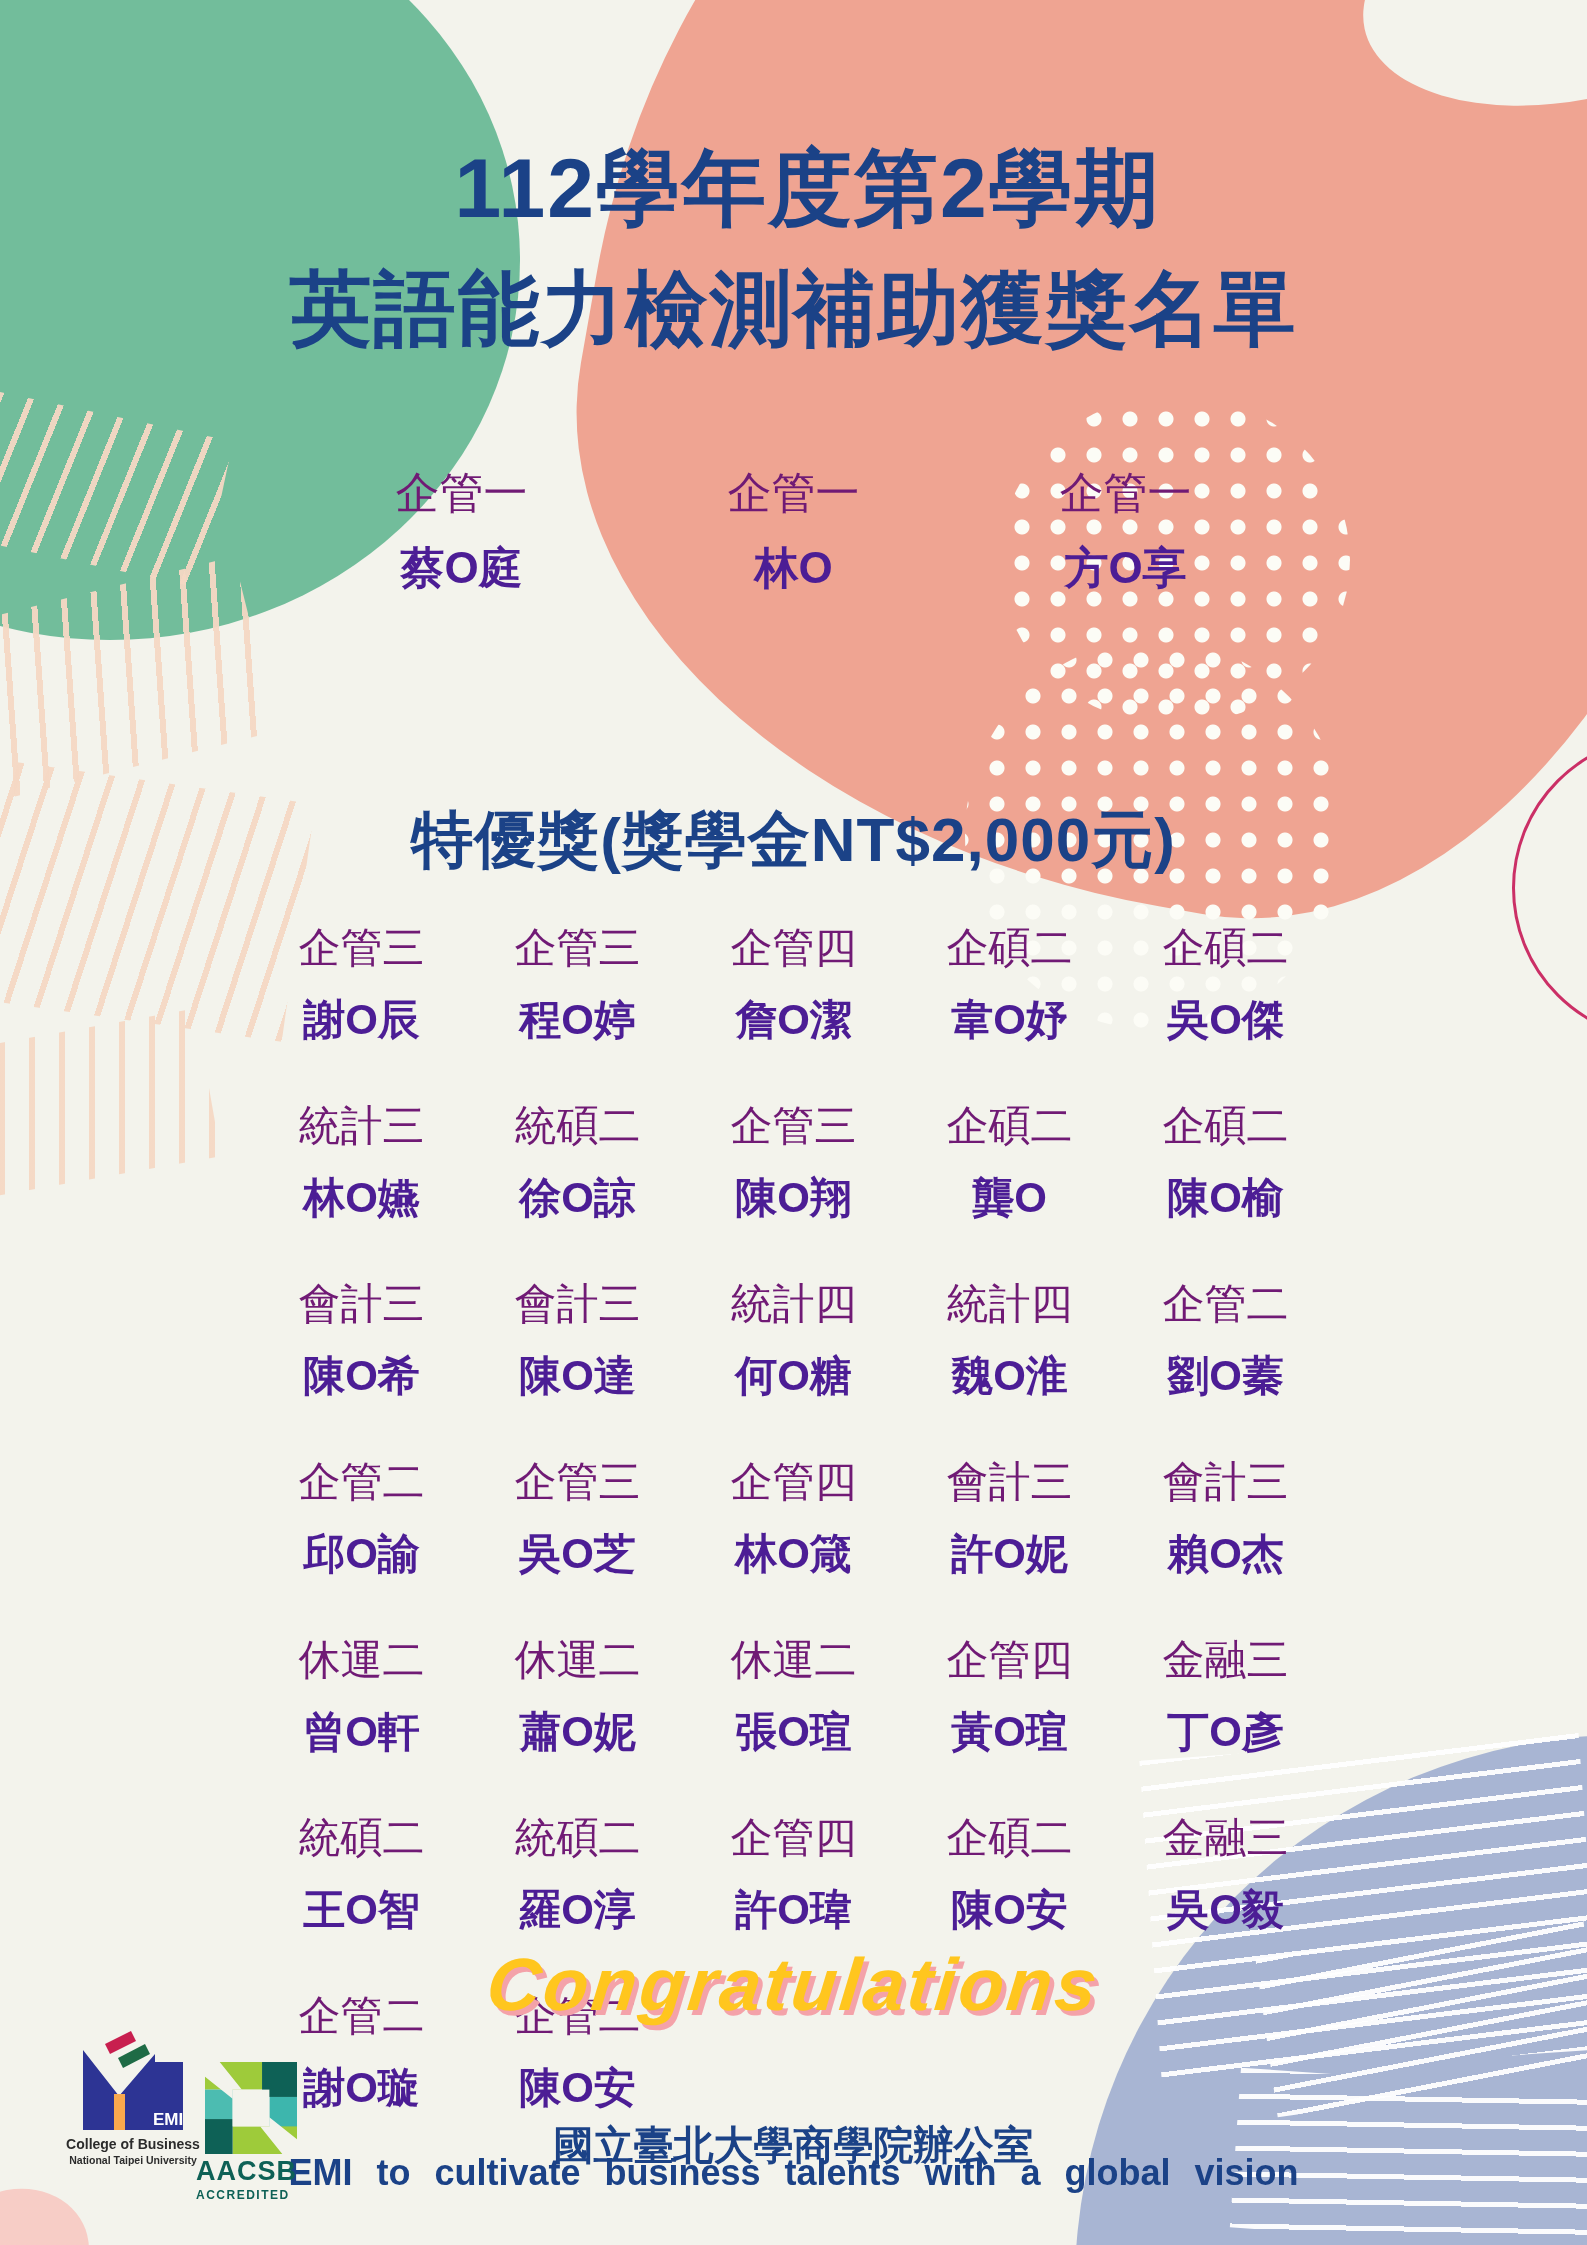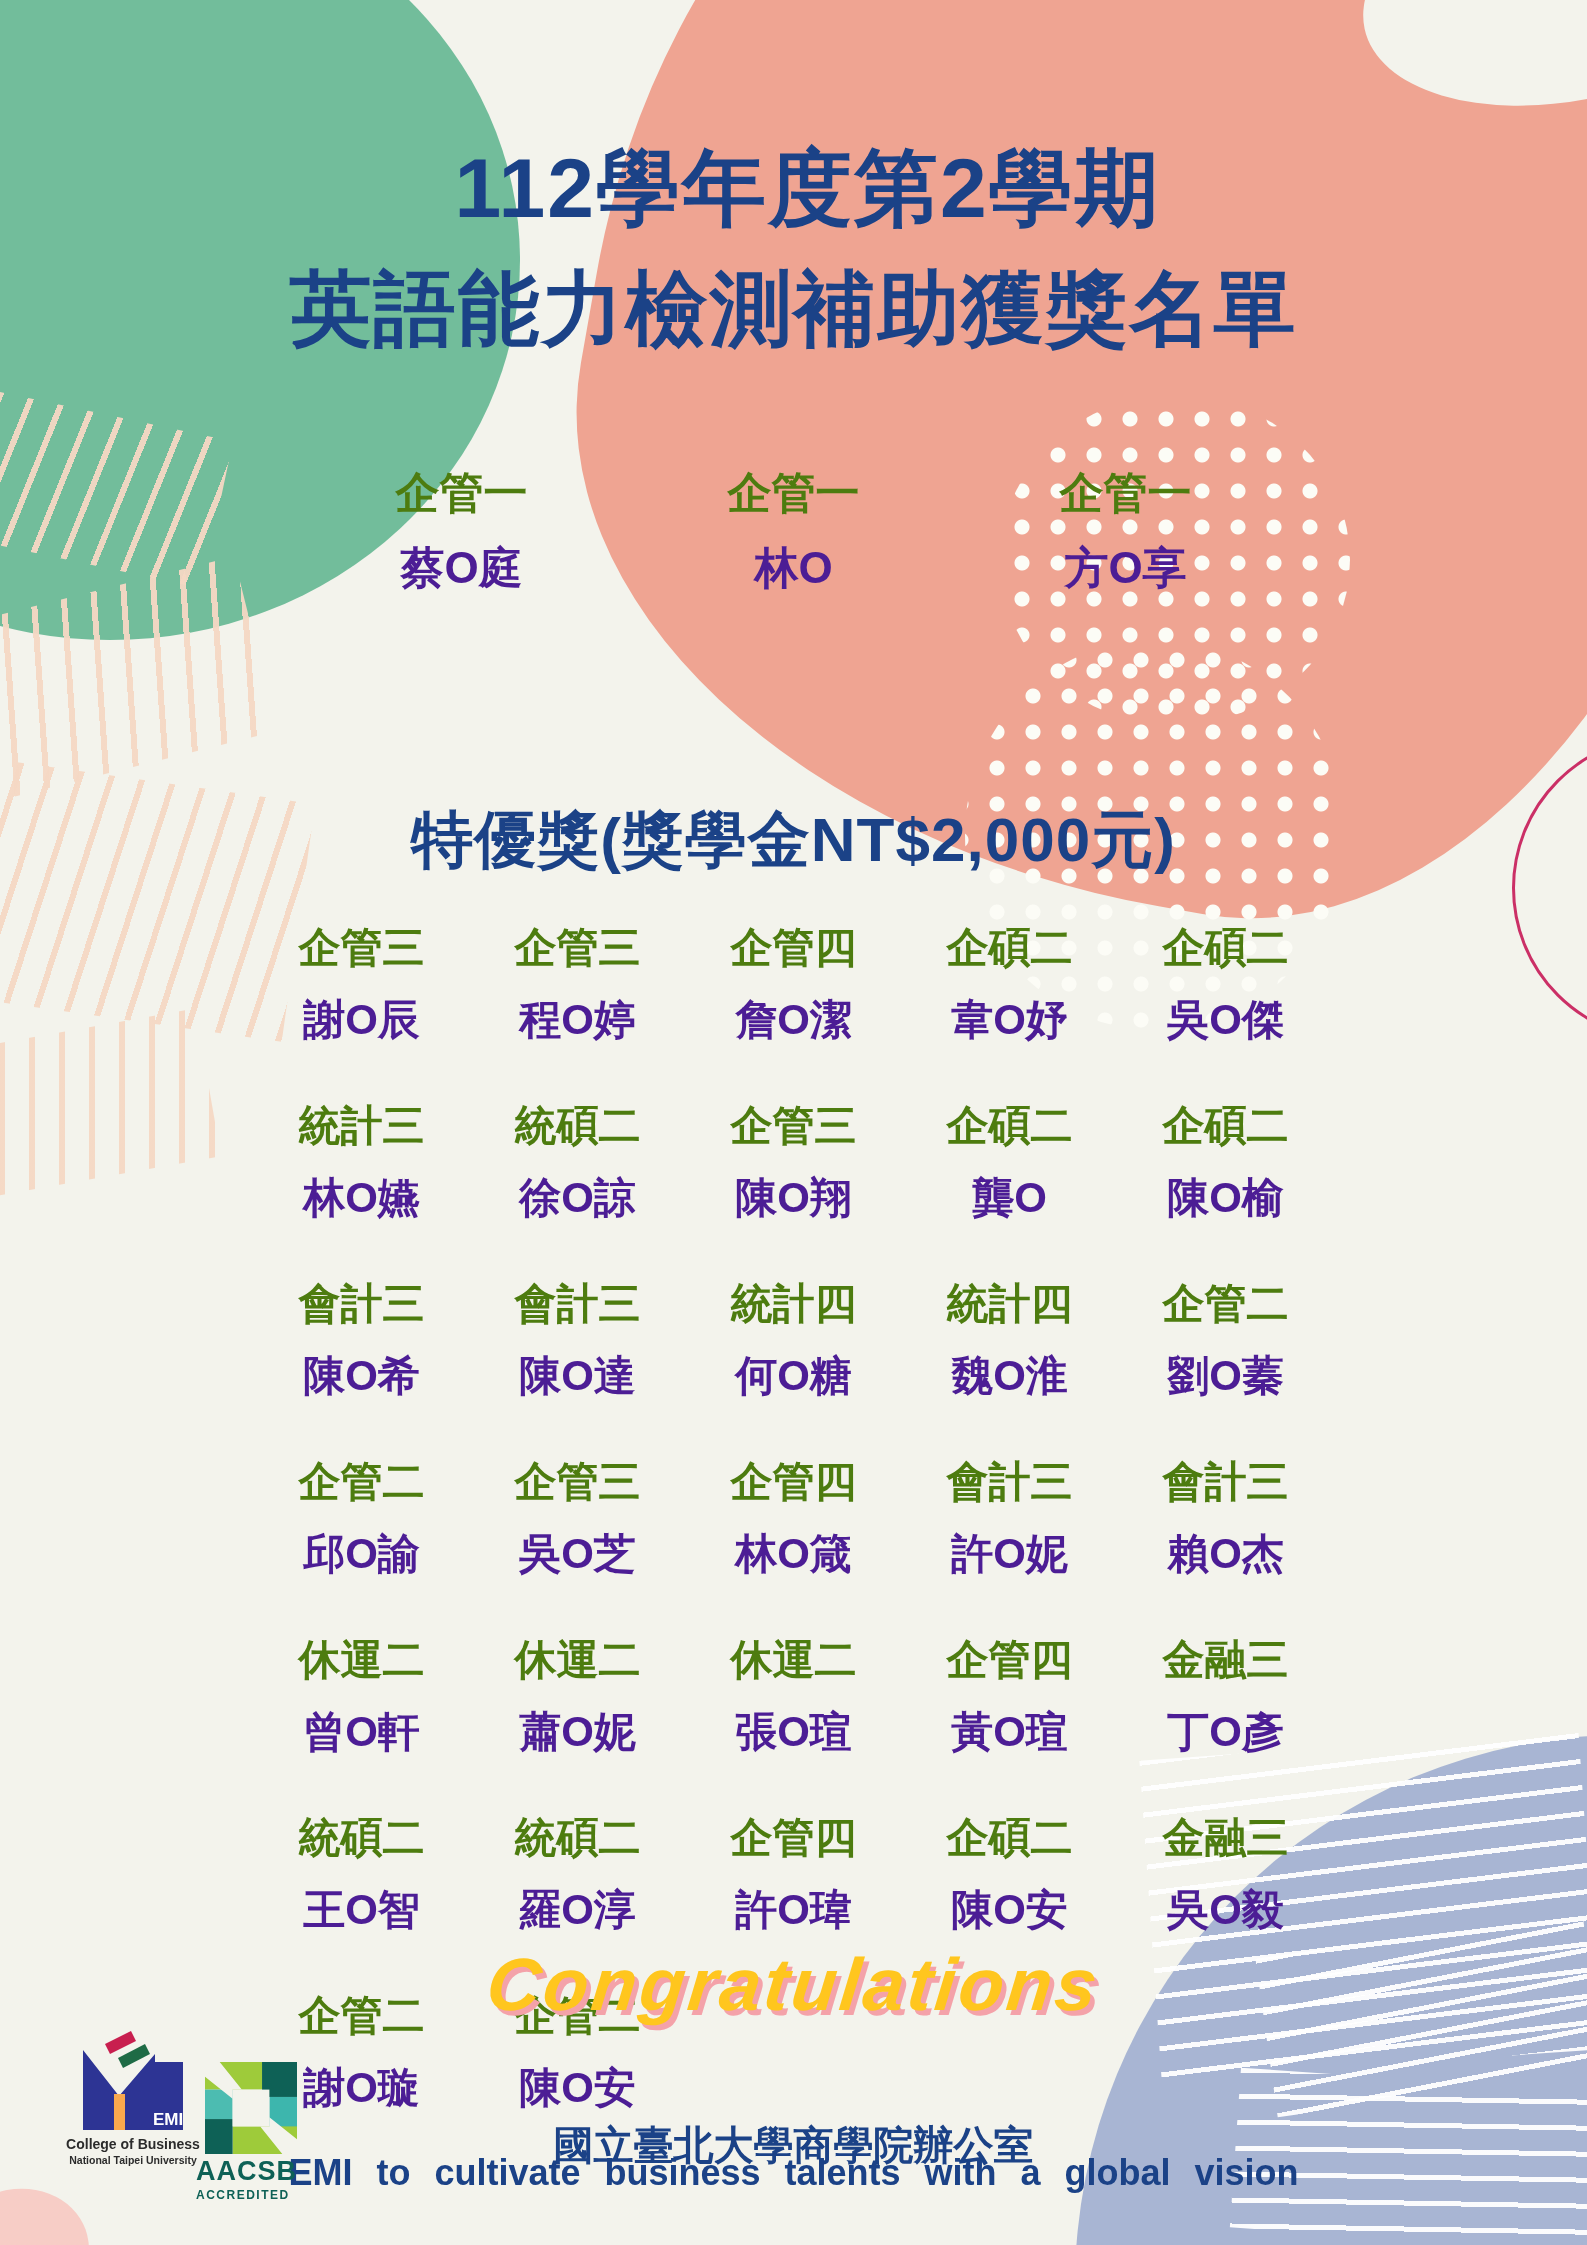--- a/index.html
+++ b/index.html
@@ -93,21 +93,21 @@
     display:flex; justify-content:center; gap:200px; margin-top:32px;
   }
   .winners-3 .dept, .winners-3 .wname { font-size:44px; }
 
   .winners-5 {
     display:grid; grid-template-columns:repeat(5, 196px);
     column-gap:20px; row-gap:50px;
     width:max-content; margin:38px auto 0;
   }
   .winner { text-align:center; }
-  .dept  { font-size:42px; font-weight:700; color:#4d7c0f; }
+  .dept  { font-size:42px; font-weight:400; color:#701a75; }
   .wname { font-size:42px; font-weight:700; color:#4c1d95; margin-top:16px; }
 
   .congrats {
     position:absolute; left:0; right:0; top:1942px;
     text-align:center;
     font-size:74px; font-weight:700; font-style:italic;
     color:#ffc61e; letter-spacing:3px;
     text-shadow:5px 5px 0 #f4a2a9;
     transform:skewX(-6deg);
   }

